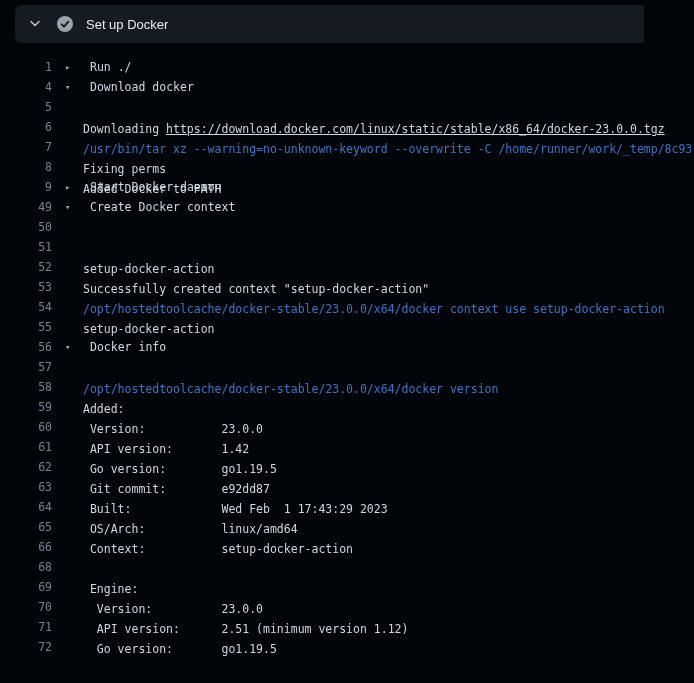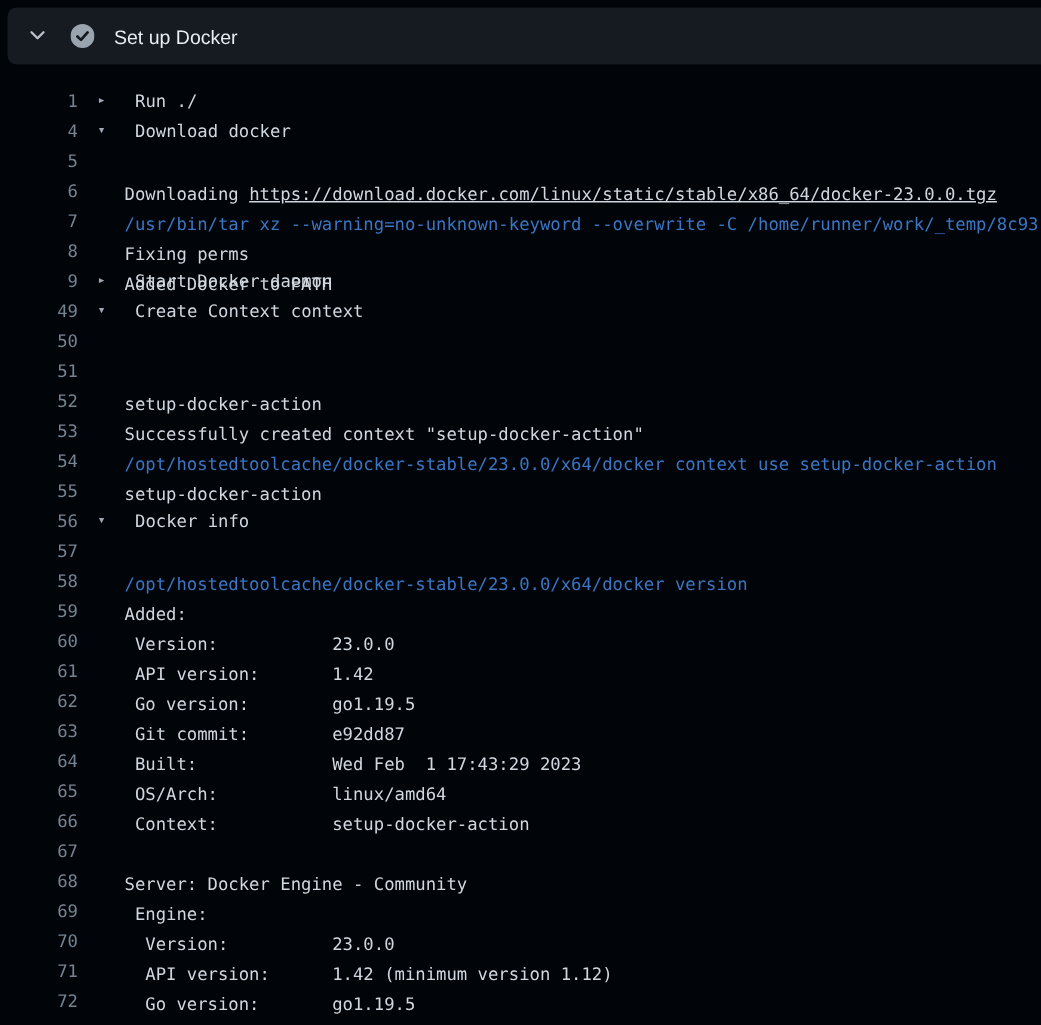--- a/index.html
+++ b/index.html
@@ -2,21 +2,21 @@
 <html><head>
 <meta charset="utf-8">
 <style>
   html,body{margin:0;padding:0;}
   body{
     width:694px;height:683px;overflow:hidden;
     background:#010409;
     font-family:"Liberation Sans",sans-serif;
   }
   .step-header{
-    margin:5px 0 0 5px;width:689px;height:38px;
+    margin:5px 0 0 15px;width:629px;height:38px;
     background:#161b22;border-radius:6px 0 0 6px;
     display:flex;align-items:center;cursor:pointer;box-sizing:border-box;
   }
   .chev-wrap{margin-left:14px;display:flex;align-items:center;}
   .status-wrap{margin-left:16px;display:flex;align-items:center;}
   .step-title{margin-left:13px;color:#e6edf3;font-size:13px;}
   .log{
     padding-top:14px;
     font-family:"DejaVu Sans Mono","Liberation Mono",monospace;
     font-size:11.5px;
@@ -55,37 +55,36 @@
 </div>
 
 <div class="log" id="log">
     <div class="row grp"><span class="num">1</span><span class="caret">▸</span><span class="gtxt">Run ./</span></div>
     <div class="row grp"><span class="num">4</span><span class="caret">▾</span><span class="gtxt">Download docker</span></div>
     <div class="row"><span class="num">5</span><span class="content"><span>Downloading </span><span class="lnk">https://download.docker.com/linux/static/stable/x86_64/docker-23.0.0.tgz</span></span></div>
     <div class="row"><span class="num">6</span><span class="content cmd">/usr/bin/tar xz --warning=no-unknown-keyword --overwrite -C /home/runner/work/_temp/8c93</span></div>
     <div class="row"><span class="num">7</span><span class="content">Fixing perms</span></div>
     <div class="row"><span class="num">8</span><span class="content">Added Docker to PATH</span></div>
     <div class="row grp"><span class="num">9</span><span class="caret">▸</span><span class="gtxt">Start Docker daemon</span></div>
-    <div class="row grp"><span class="num">49</span><span class="caret">▾</span><span class="gtxt">Create Context context</span></div>
+    <div class="row grp"><span class="num">49</span><span class="caret">▾</span><span class="gtxt">Create Docker context</span></div>
     <div class="row"><span class="num">50</span></div>
     <div class="row"><span class="num">51</span><span class="content">setup-docker-action</span></div>
     <div class="row"><span class="num">52</span><span class="content">Successfully created context "setup-docker-action"</span></div>
     <div class="row"><span class="num">53</span><span class="content cmd">/opt/hostedtoolcache/docker-stable/23.0.0/x64/docker context use setup-docker-action</span></div>
     <div class="row"><span class="num">54</span><span class="content">setup-docker-action</span></div>
     <div class="row"><span class="num">55</span></div>
     <div class="row grp"><span class="num">56</span><span class="caret">▾</span><span class="gtxt">Docker info</span></div>
     <div class="row"><span class="num">57</span><span class="content cmd">/opt/hostedtoolcache/docker-stable/23.0.0/x64/docker version</span></div>
     <div class="row"><span class="num">58</span><span class="content">Added:</span></div>
     <div class="row"><span class="num">59</span><span class="content"> Version:           23.0.0</span></div>
     <div class="row"><span class="num">60</span><span class="content"> API version:       1.42</span></div>
     <div class="row"><span class="num">61</span><span class="content"> Go version:        go1.19.5</span></div>
     <div class="row"><span class="num">62</span><span class="content"> Git commit:        e92dd87</span></div>
     <div class="row"><span class="num">63</span><span class="content"> Built:             Wed Feb  1 17:43:29 2023</span></div>
     <div class="row"><span class="num">64</span><span class="content"> OS/Arch:           linux/amd64</span></div>
     <div class="row"><span class="num">65</span><span class="content"> Context:           setup-docker-action</span></div>
     <div class="row"><span class="num">66</span><span class="content"></span></div>
-    <div class="row"><span class="num">67</span><span class="content">Server: Docker Engine - Community</span></div>
     <div class="row"><span class="num">68</span><span class="content"> Engine:</span></div>
     <div class="row"><span class="num">69</span><span class="content">  Version:          23.0.0</span></div>
-    <div class="row"><span class="num">70</span><span class="content">  API version:      1.42 (minimum version 1.12)</span></div>
+    <div class="row"><span class="num">70</span><span class="content">  API version:      2.51 (minimum version 1.12)</span></div>
     <div class="row"><span class="num">71</span><span class="content">  Go version:       go1.19.5</span></div>
     <div class="row"><span class="num">72</span></div>
   </div>
 
 </body></html>

